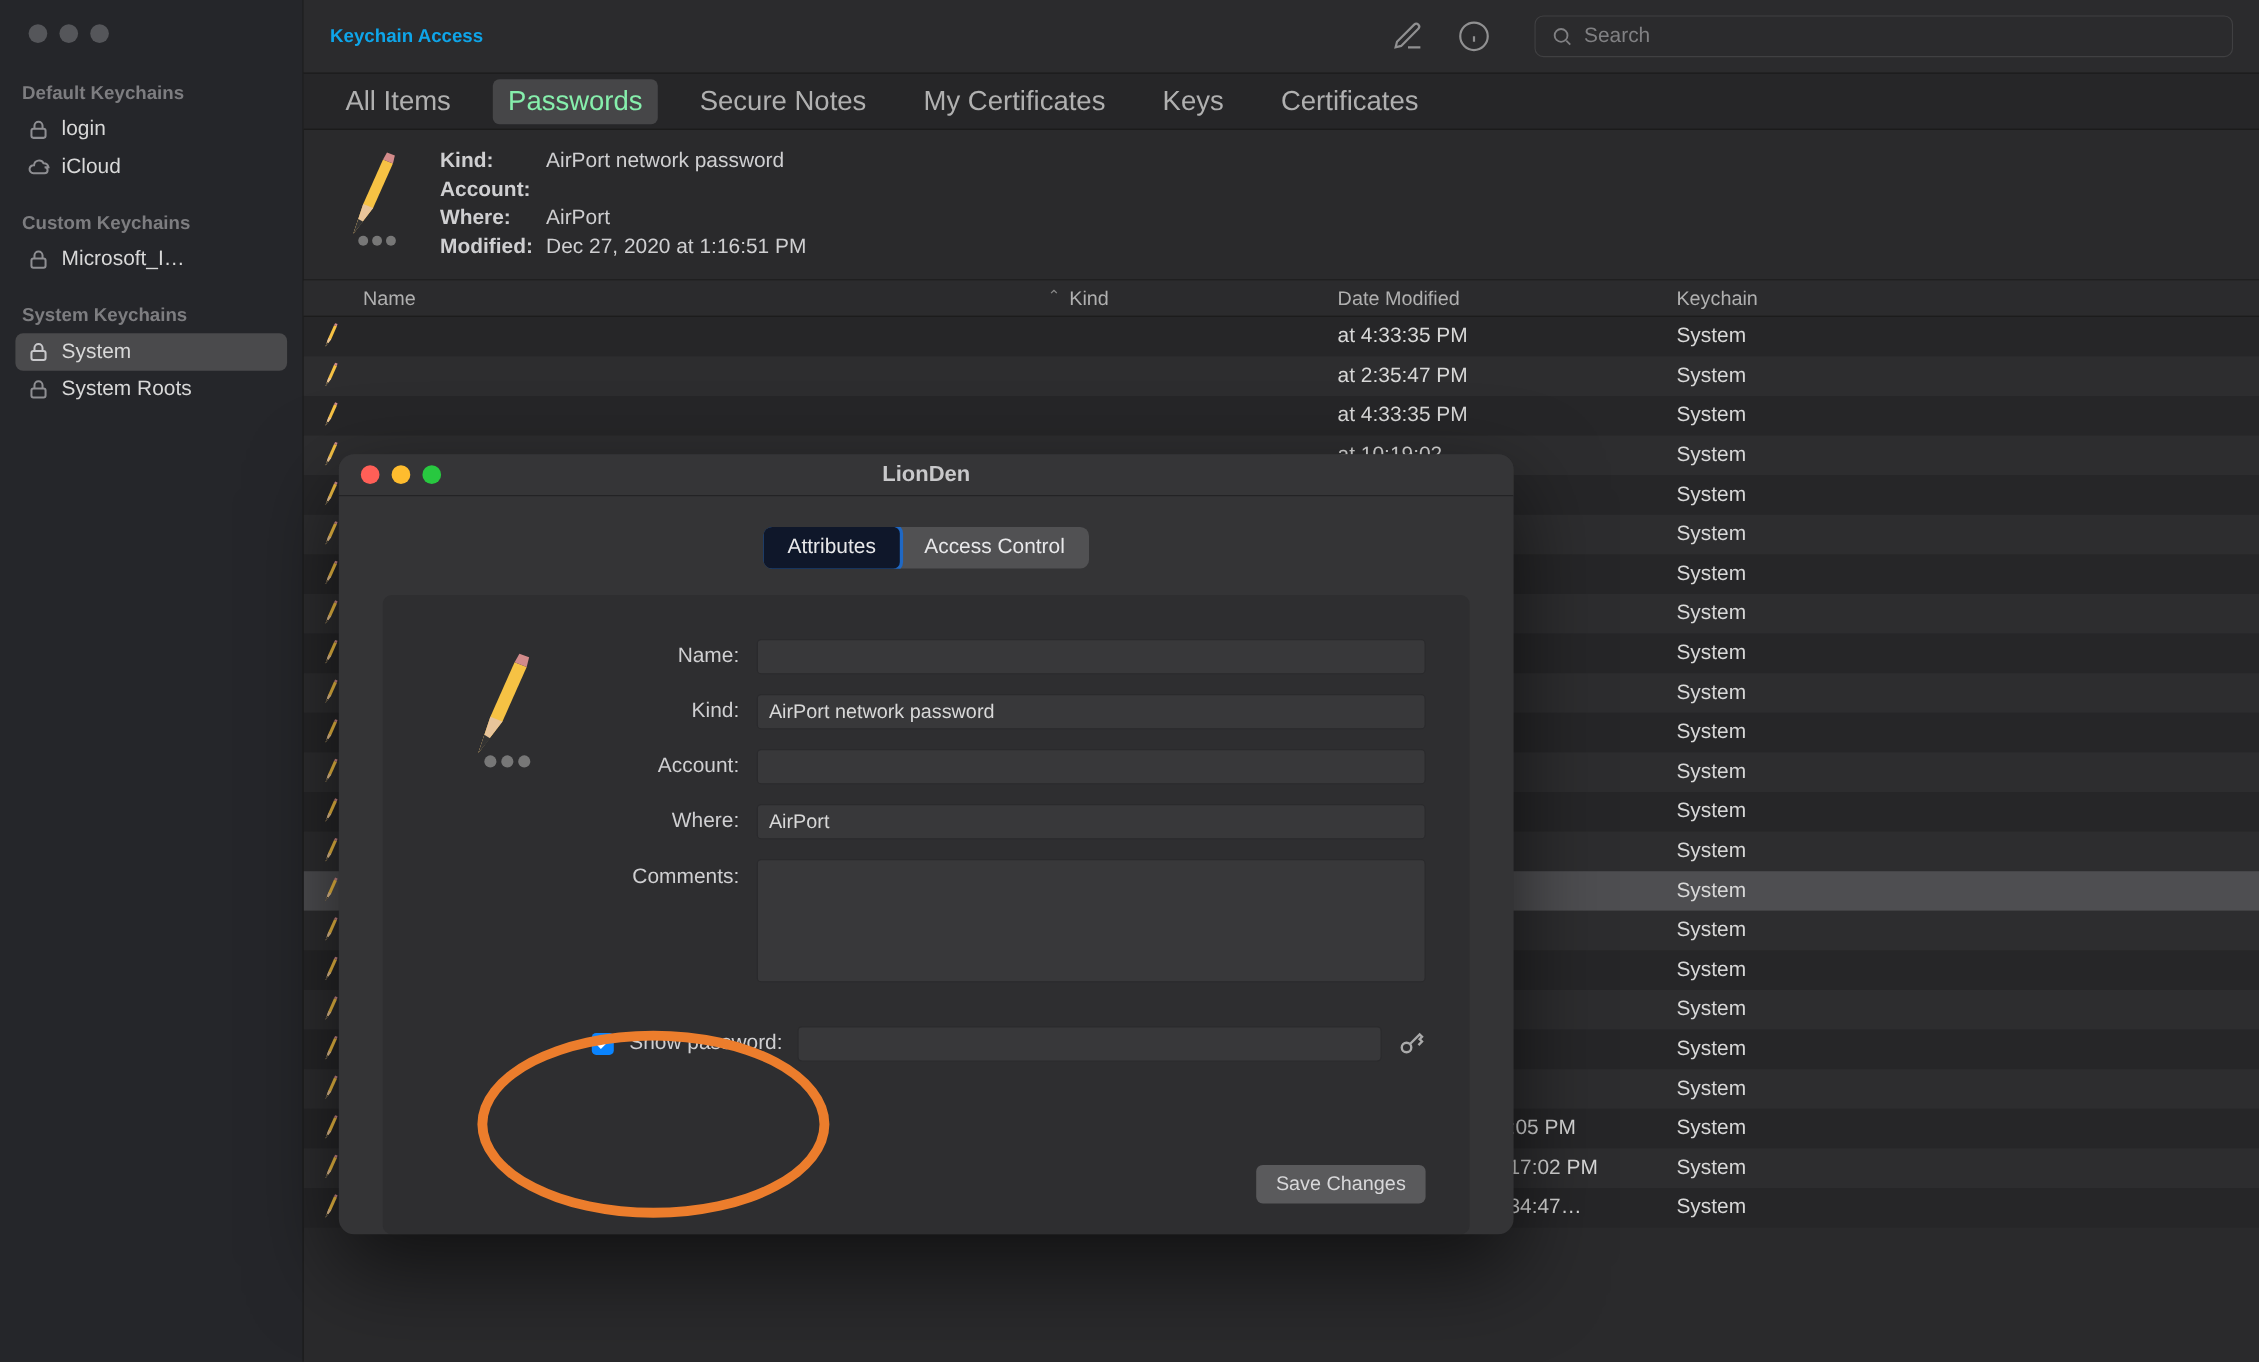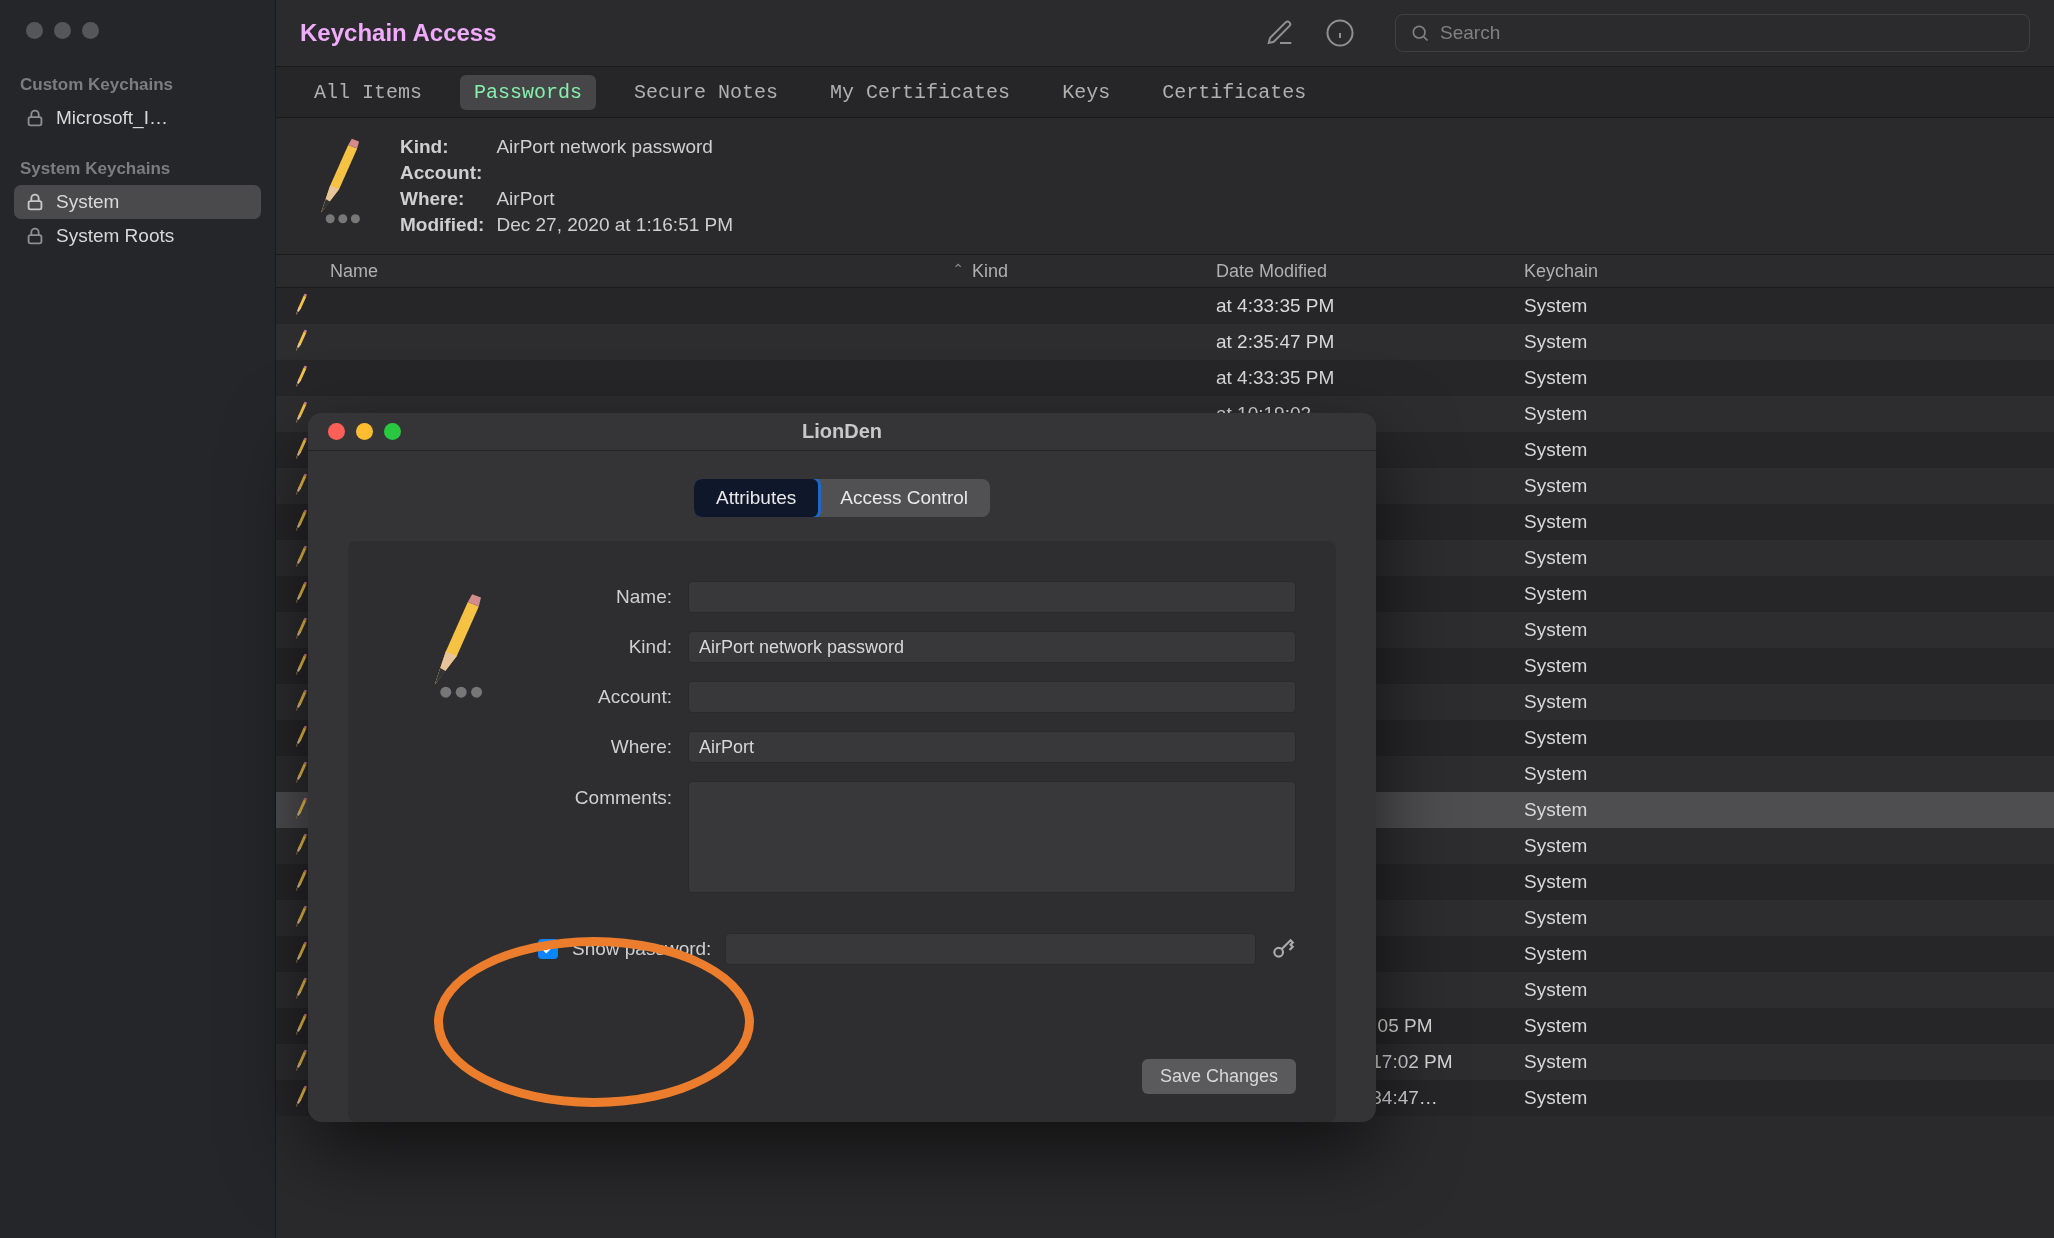--- a/index.html
+++ b/index.html
@@ -88,23 +88,23 @@
     min-width:0;
   }
   .toolbar {
     height:66px;
     display:flex;
     align-items:center;
     padding: 0 24px;
     background:#2b2b2d;
   }
   .toolbar-title {
-    font-size:24px;
+    font-size:17px;
     font-weight:600;
-    color:#f0abfc;
+    color:#0ea5e9;
     flex:1;
   }
   .tb-icons {
     display:flex;
     gap:30px;
     align-items:center;
   }
   .tb-icon { color:#909091; }
   .search-wrap {
     margin-left:40px;
@@ -133,24 +133,23 @@
     display:flex;
     align-items:center;
     gap:24px;
     padding:0 24px;
     border-top:1px solid var(--border);
     border-bottom:1px solid var(--border);
     background:#262628;
   }
   .tab {
     color:var(--text-header);
-    font-size:20px;
+    font-size:25px;
     padding:6px 14px;
     border-radius:6px;
-    font-family:Liberation Mono, monospace;
   }
   .tab.active {
     background:#464648;
     color:#86efac;
   }
 
   .detail-pane {
     padding:18px 24px 18px 24px;
     display:flex;
     gap:30px;
@@ -325,20 +324,36 @@
 
 <div class="app">
 
   <div class="sidebar">
     <div class="traffic">
       <div class="tdot"></div>
       <div class="tdot"></div>
       <div class="tdot"></div>
     </div>
 
+    <div class="side-section">
+      <div class="side-head">Default Keychains</div>
+      <div class="side-item">
+        <svg width="22" height="22" viewBox="0 0 24 24" fill="none" stroke="#8e8e92" stroke-width="2">
+            <rect x="5" y="11" width="14" height="9" rx="2"></rect>
+            <path d="M8 11V8a4 4 0 0 1 8 0v3"></path>
+          </svg>
+        <span>login</span>
+      </div>
+      <div class="side-item">
+        <svg width="22" height="22" viewBox="0 0 24 24" fill="none" stroke="#8e8e92" stroke-width="2">
+            <path d="M18 18H7a4 4 0 1 1 .6-7.97A5 5 0 0 1 17 8a5 5 0 0 1 4.9 4H18a3 3 0 0 1 0 6z"></path>
+          </svg>
+        <span>iCloud</span>
+      </div>
+    </div>
 
     <div class="side-section">
       <div class="side-head">Custom Keychains</div>
       <div class="side-item">
         <svg width="22" height="22" viewBox="0 0 24 24" fill="none" stroke="#8e8e92" stroke-width="2">
             <rect x="5" y="11" width="14" height="9" rx="2"></rect>
             <path d="M8 11V8a4 4 0 0 1 8 0v3"></path>
           </svg>
         <span>Microsoft_I…</span>
       </div>

